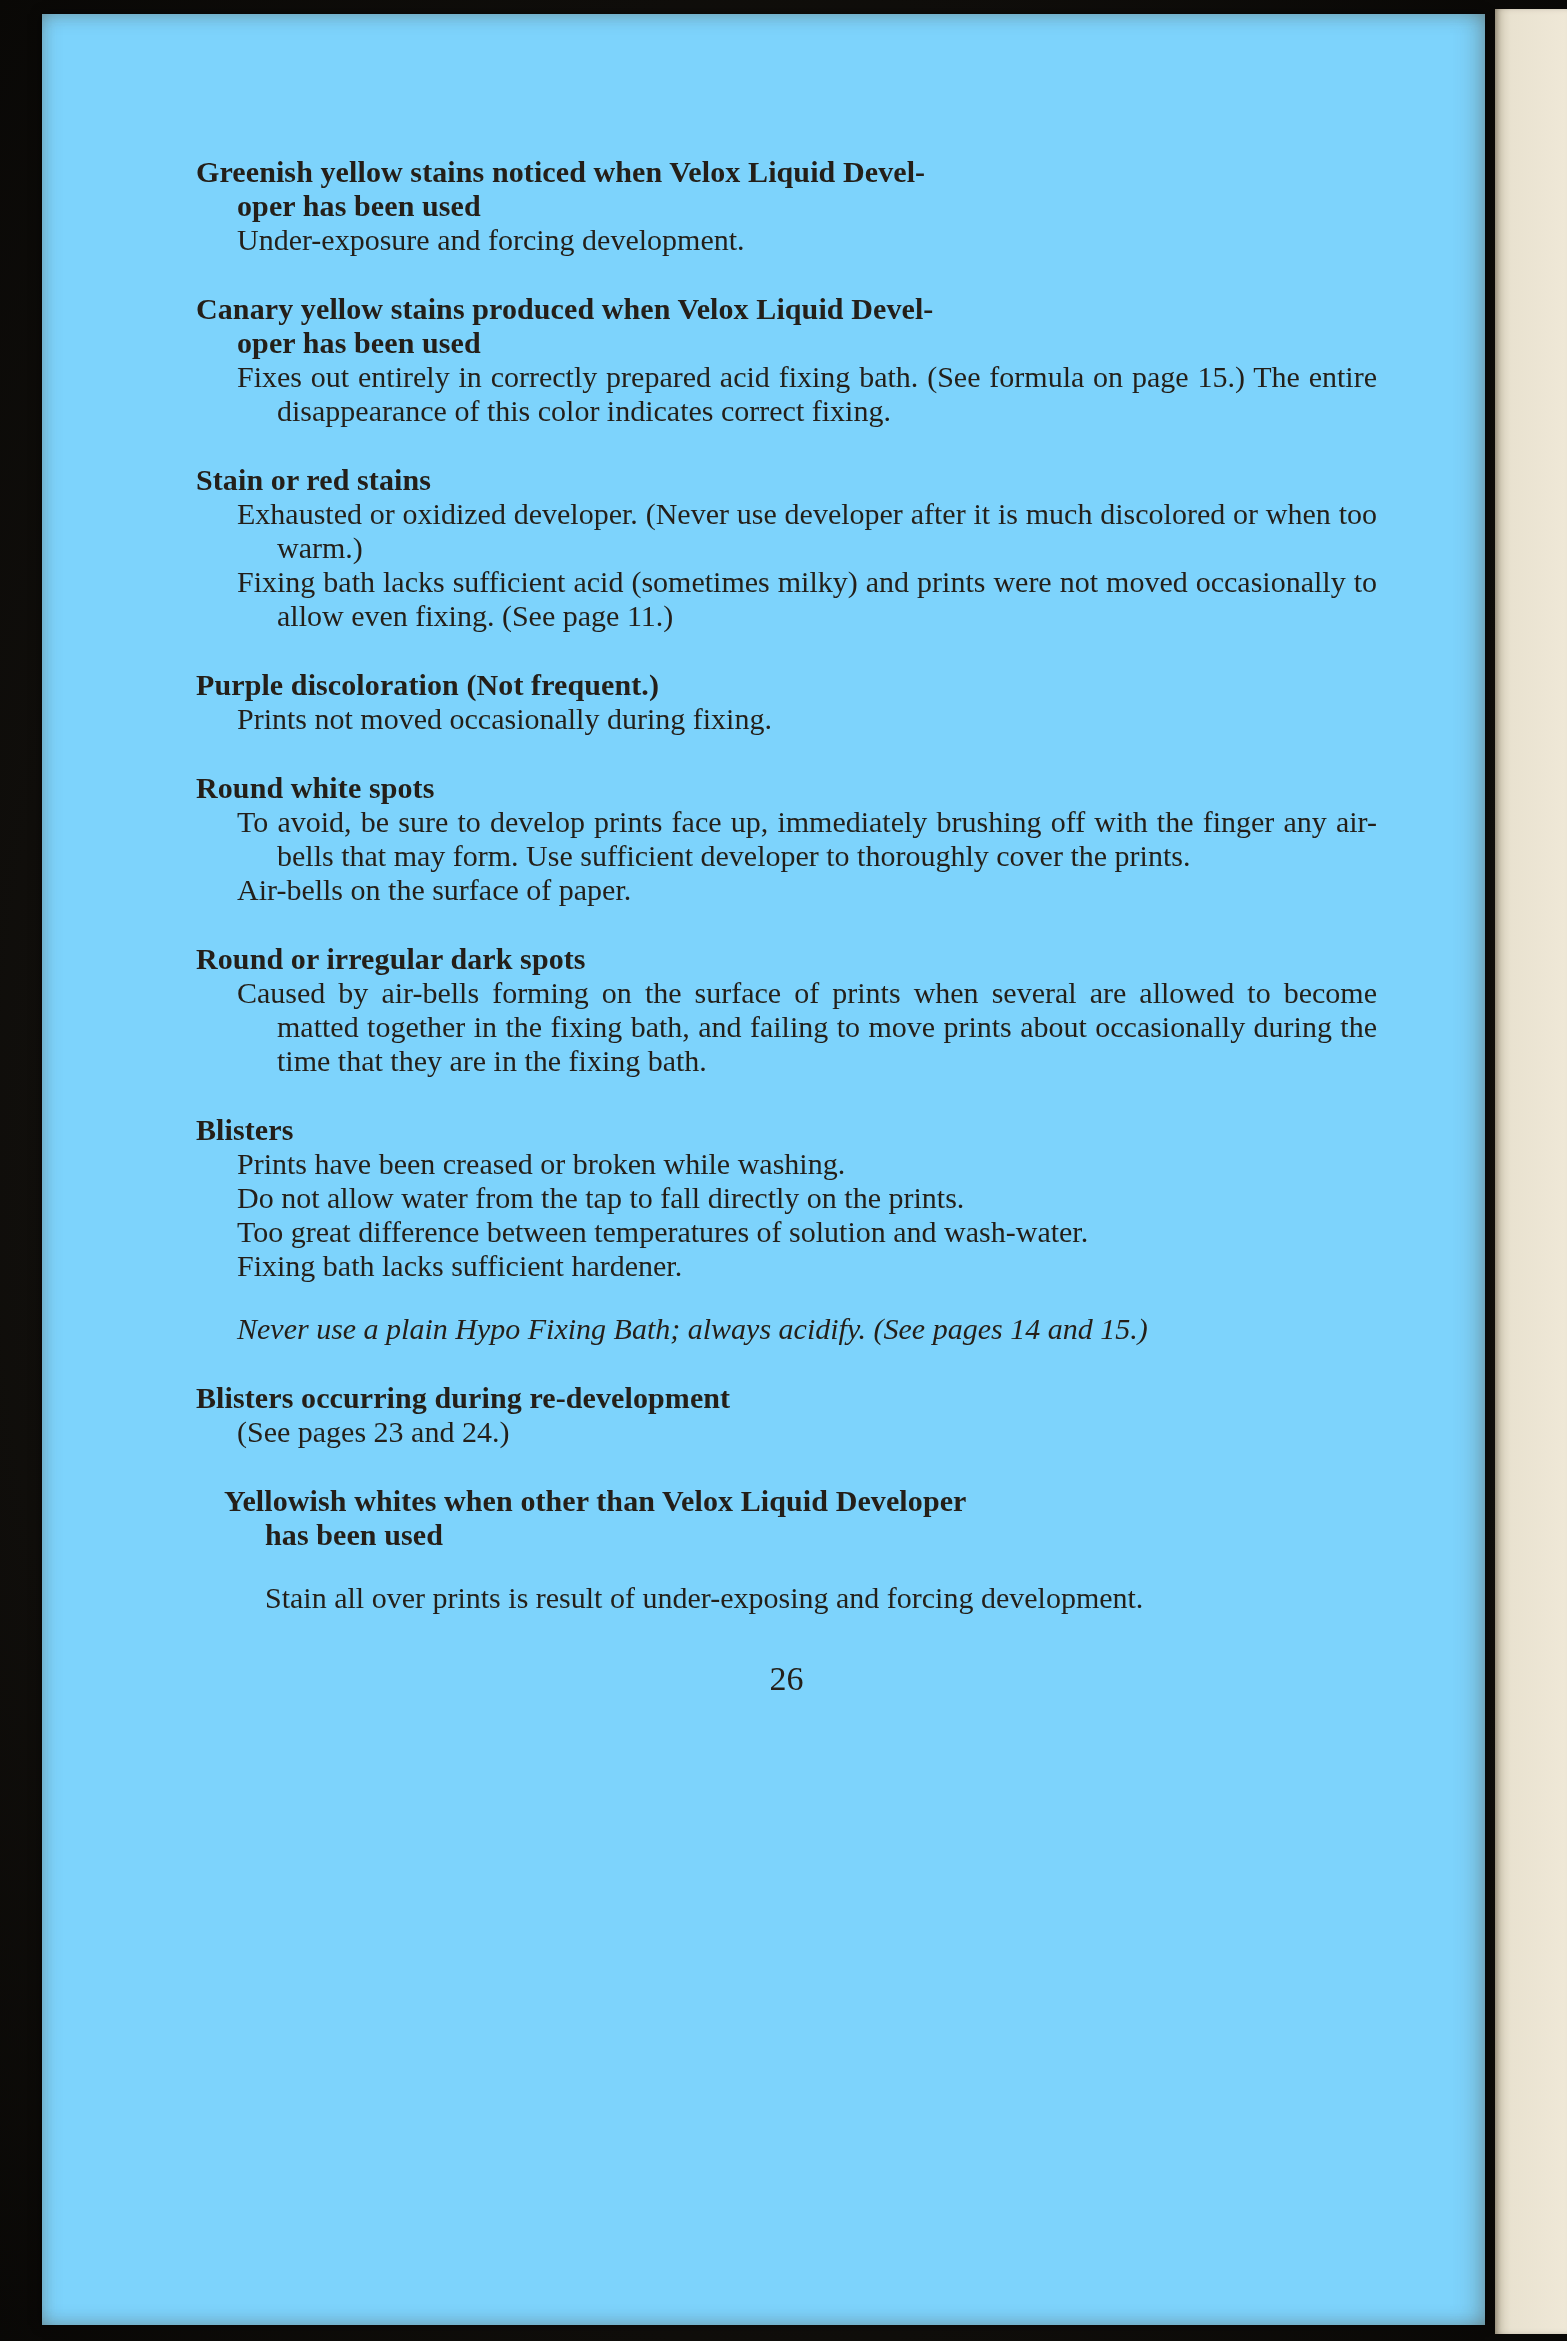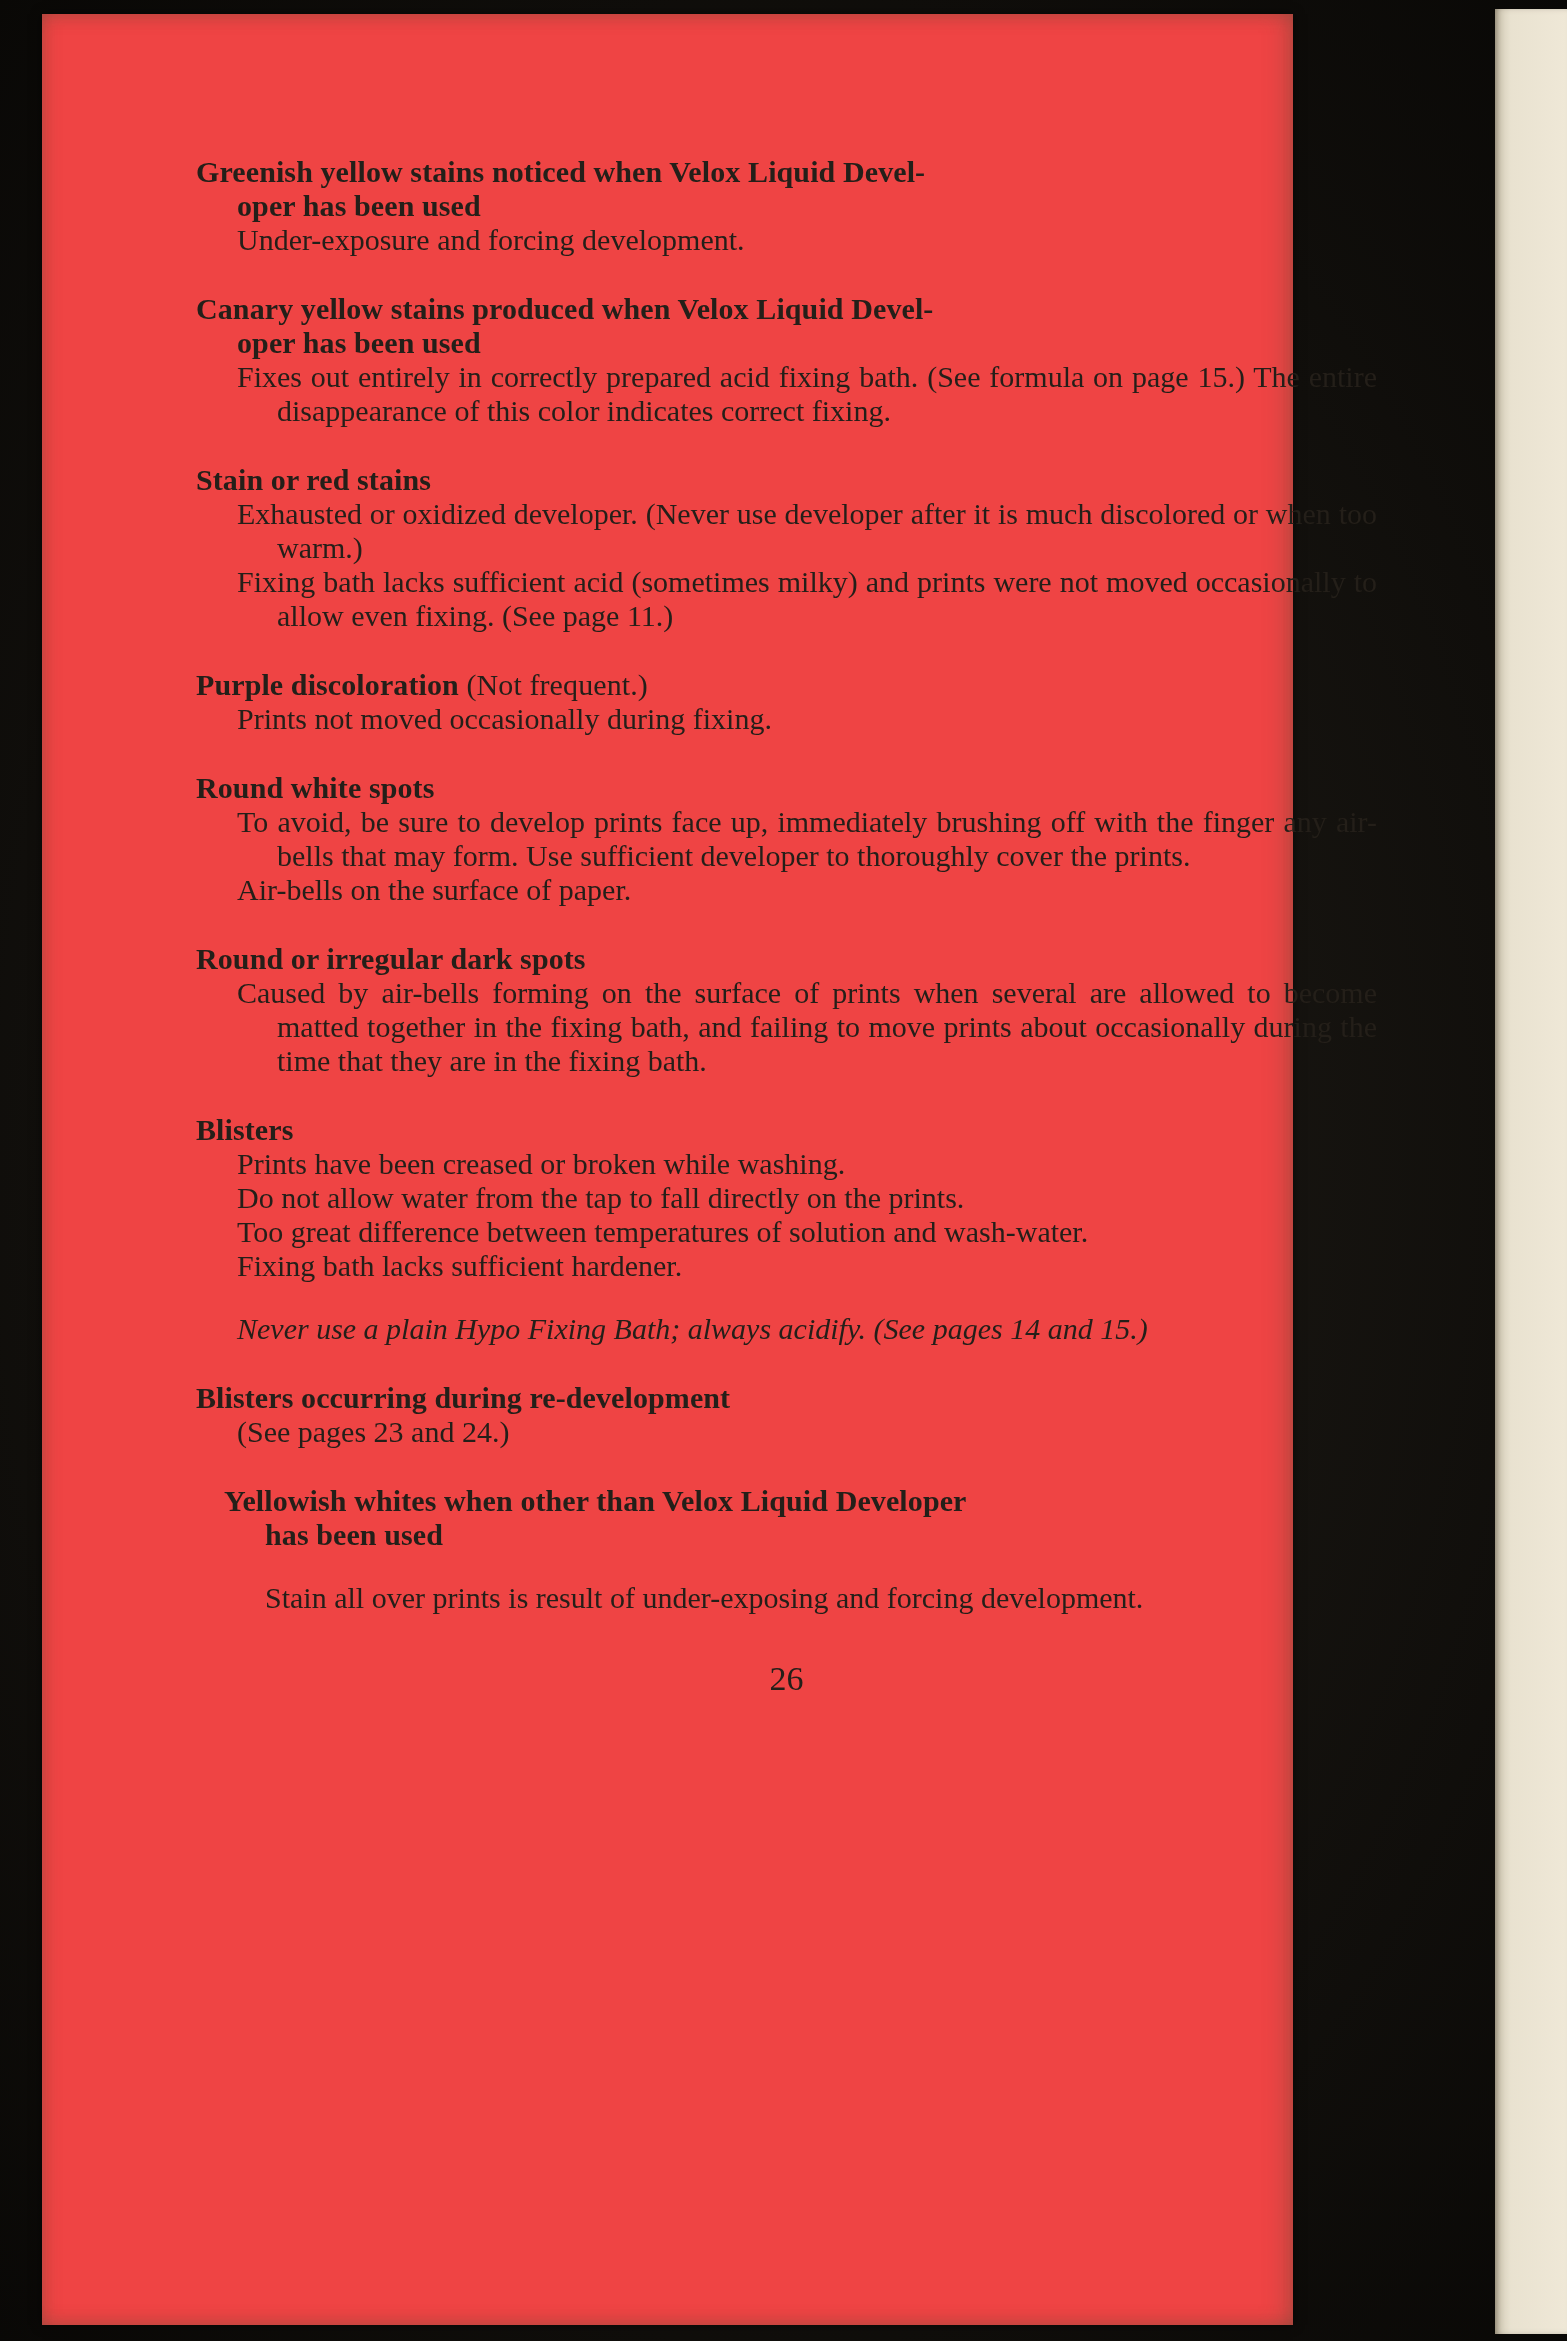--- a/index.html
+++ b/index.html
@@ -18,23 +18,23 @@
     position: absolute;
     inset: 0;
     background:
       radial-gradient(ellipse at 50% 50%, rgba(60,55,48,0.25), rgba(0,0,0,0.6)),
       #17140f;
   }
   .page {
     position: absolute;
     left: 42px;
     top: 14.4px;
-    width: 1251px;
+    width: 1443px;
     height: 2311px;
-    background: #ef4444;
+    background: #7dd3fc;
     box-shadow:
       inset -16px 0 27px -13px rgba(90,80,60,0.45),
       inset 10px 0 18.7px -10px rgba(90,80,60,0.35),
       inset 0 11.5px 20px -11.5px rgba(90,80,60,0.30),
       inset 0 -11.5px 20px -11.5px rgba(90,80,60,0.30),
       0 0 10px rgba(0,0,0,0.6);
   }
   .next-page-edge {
     position: absolute;
     right: 0;
@@ -54,21 +54,21 @@
     line-height: 34px;
   }
   .sec { margin: 0 0 35px 0; }
   .sec:last-of-type { margin-bottom: 0; margin-left: 28px; }
   .sec-heading {
     font-weight: bold;
     padding-left: 41px;
     text-indent: -41px;
     letter-spacing: 0.1px;
   }
-  .heading-suffix { font-weight: normal; }
+  .heading-suffix { font-weight: bold; }
   .para {
     margin: 0;
     padding-left: 81px;
     text-indent: -40px;
     text-align: justify;
   }
   .para.italic { font-style: italic; }
   .para.spaced { margin-top: 29px; }
   .page-number {
     margin-top: 47px;

